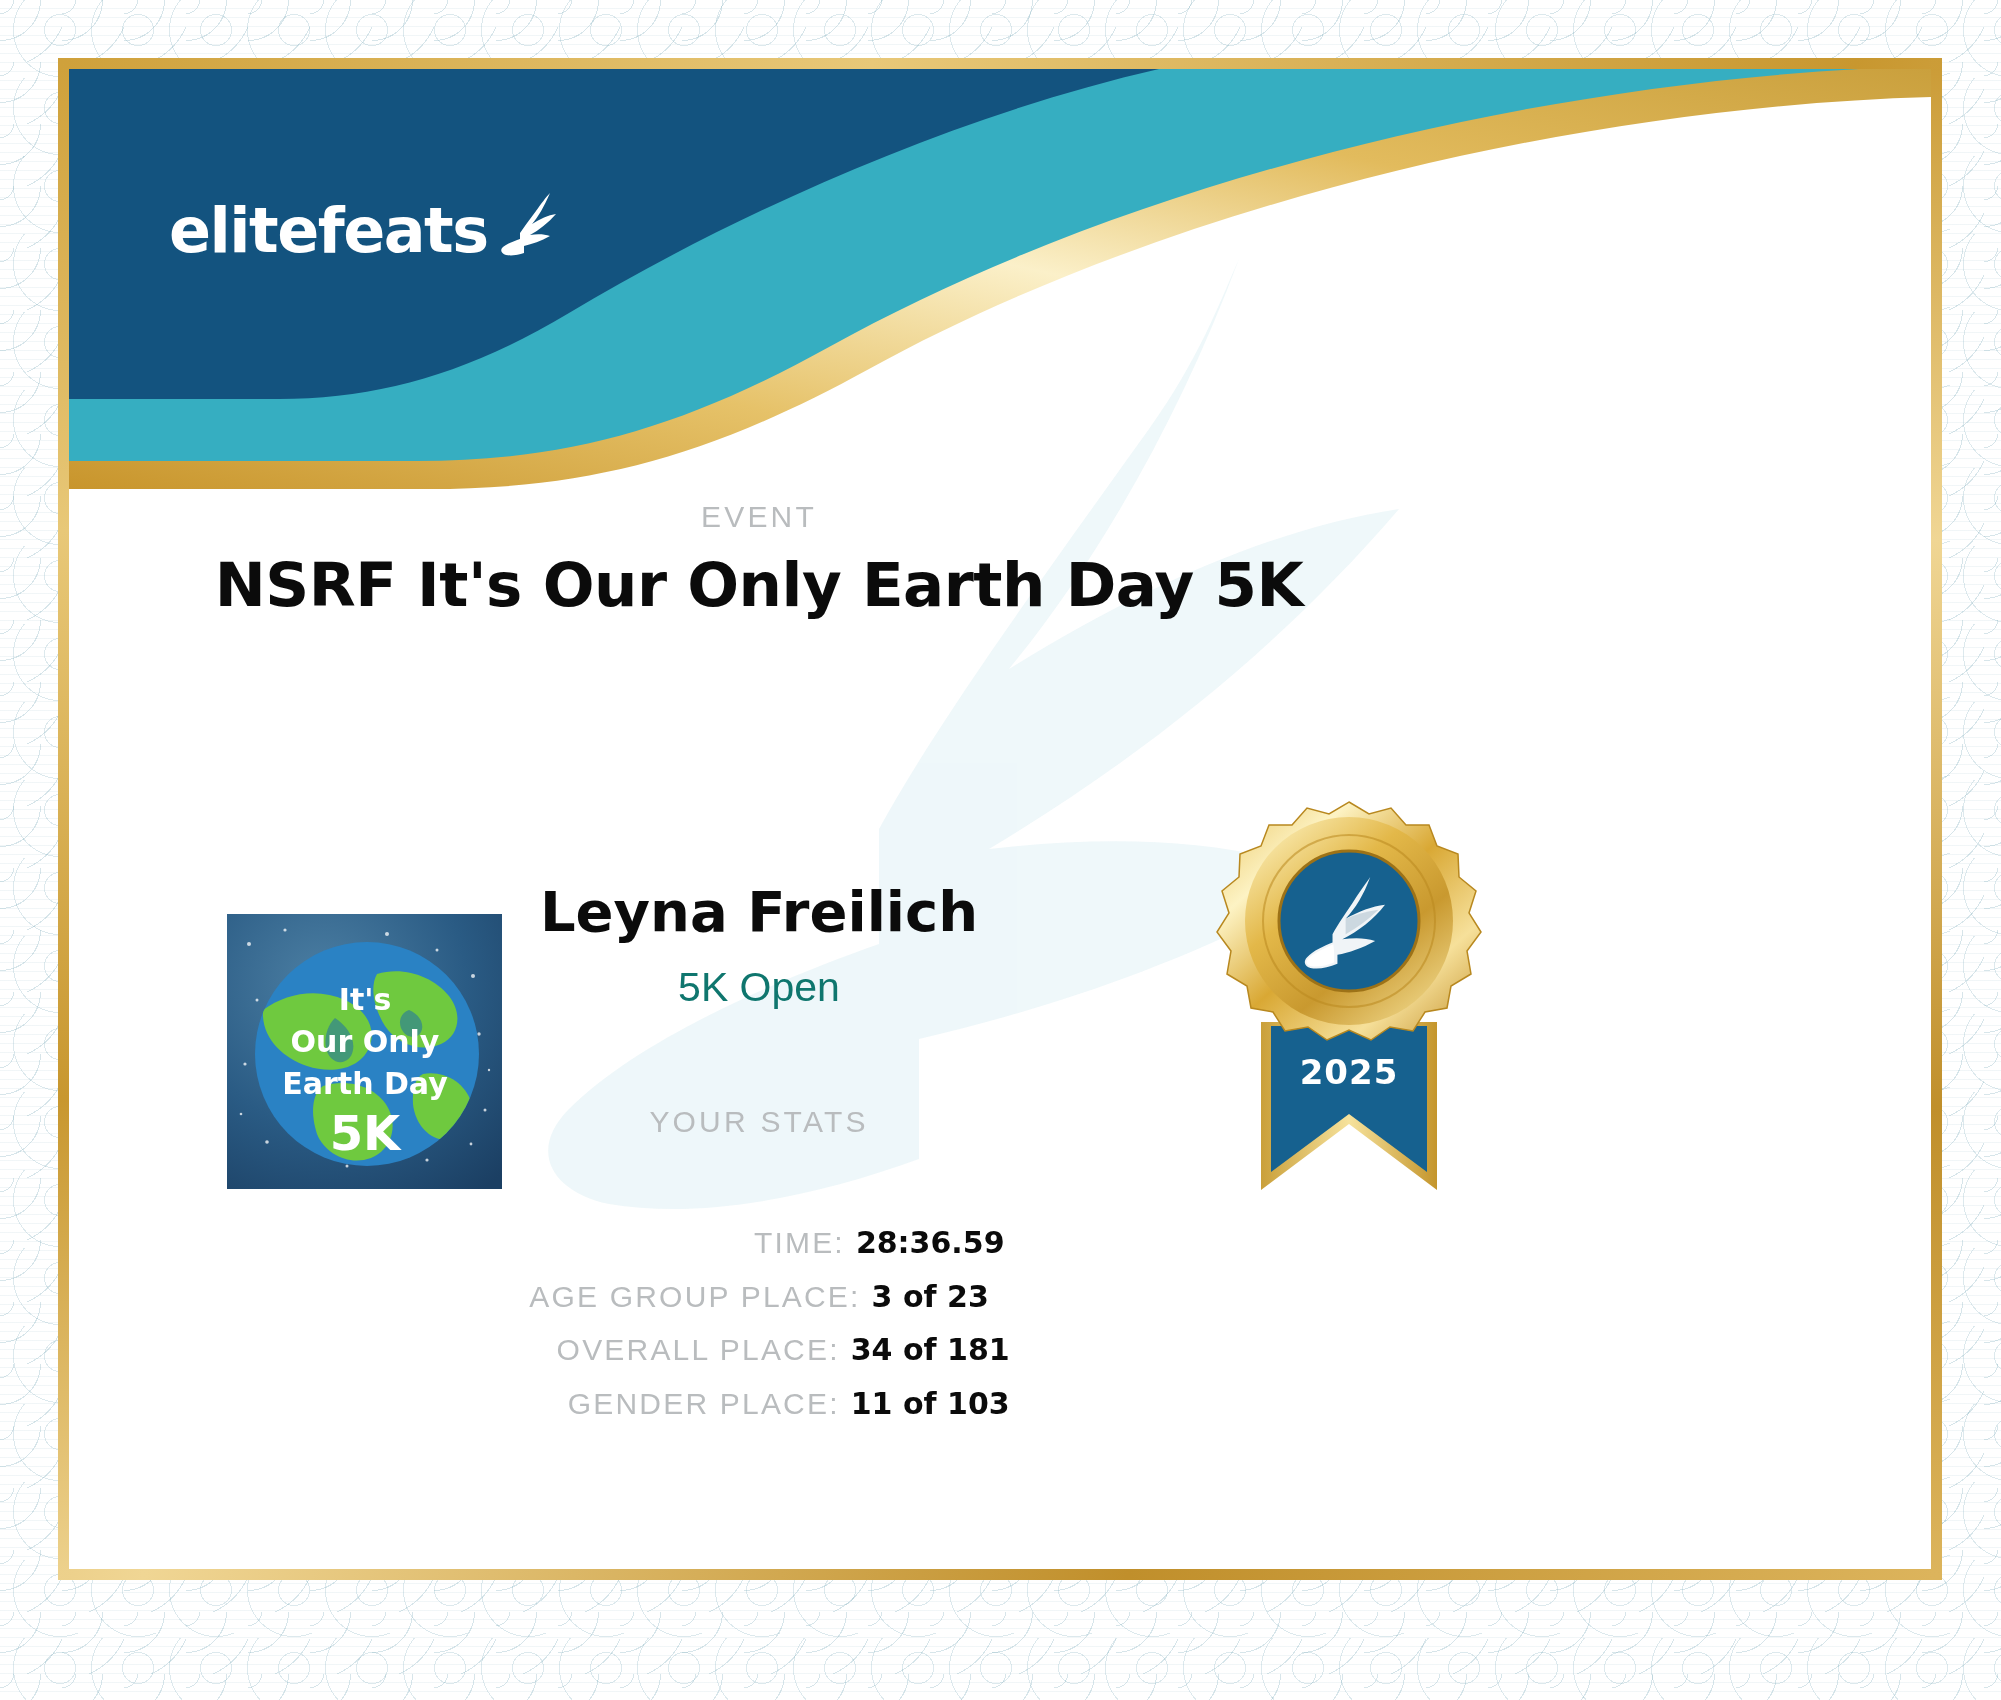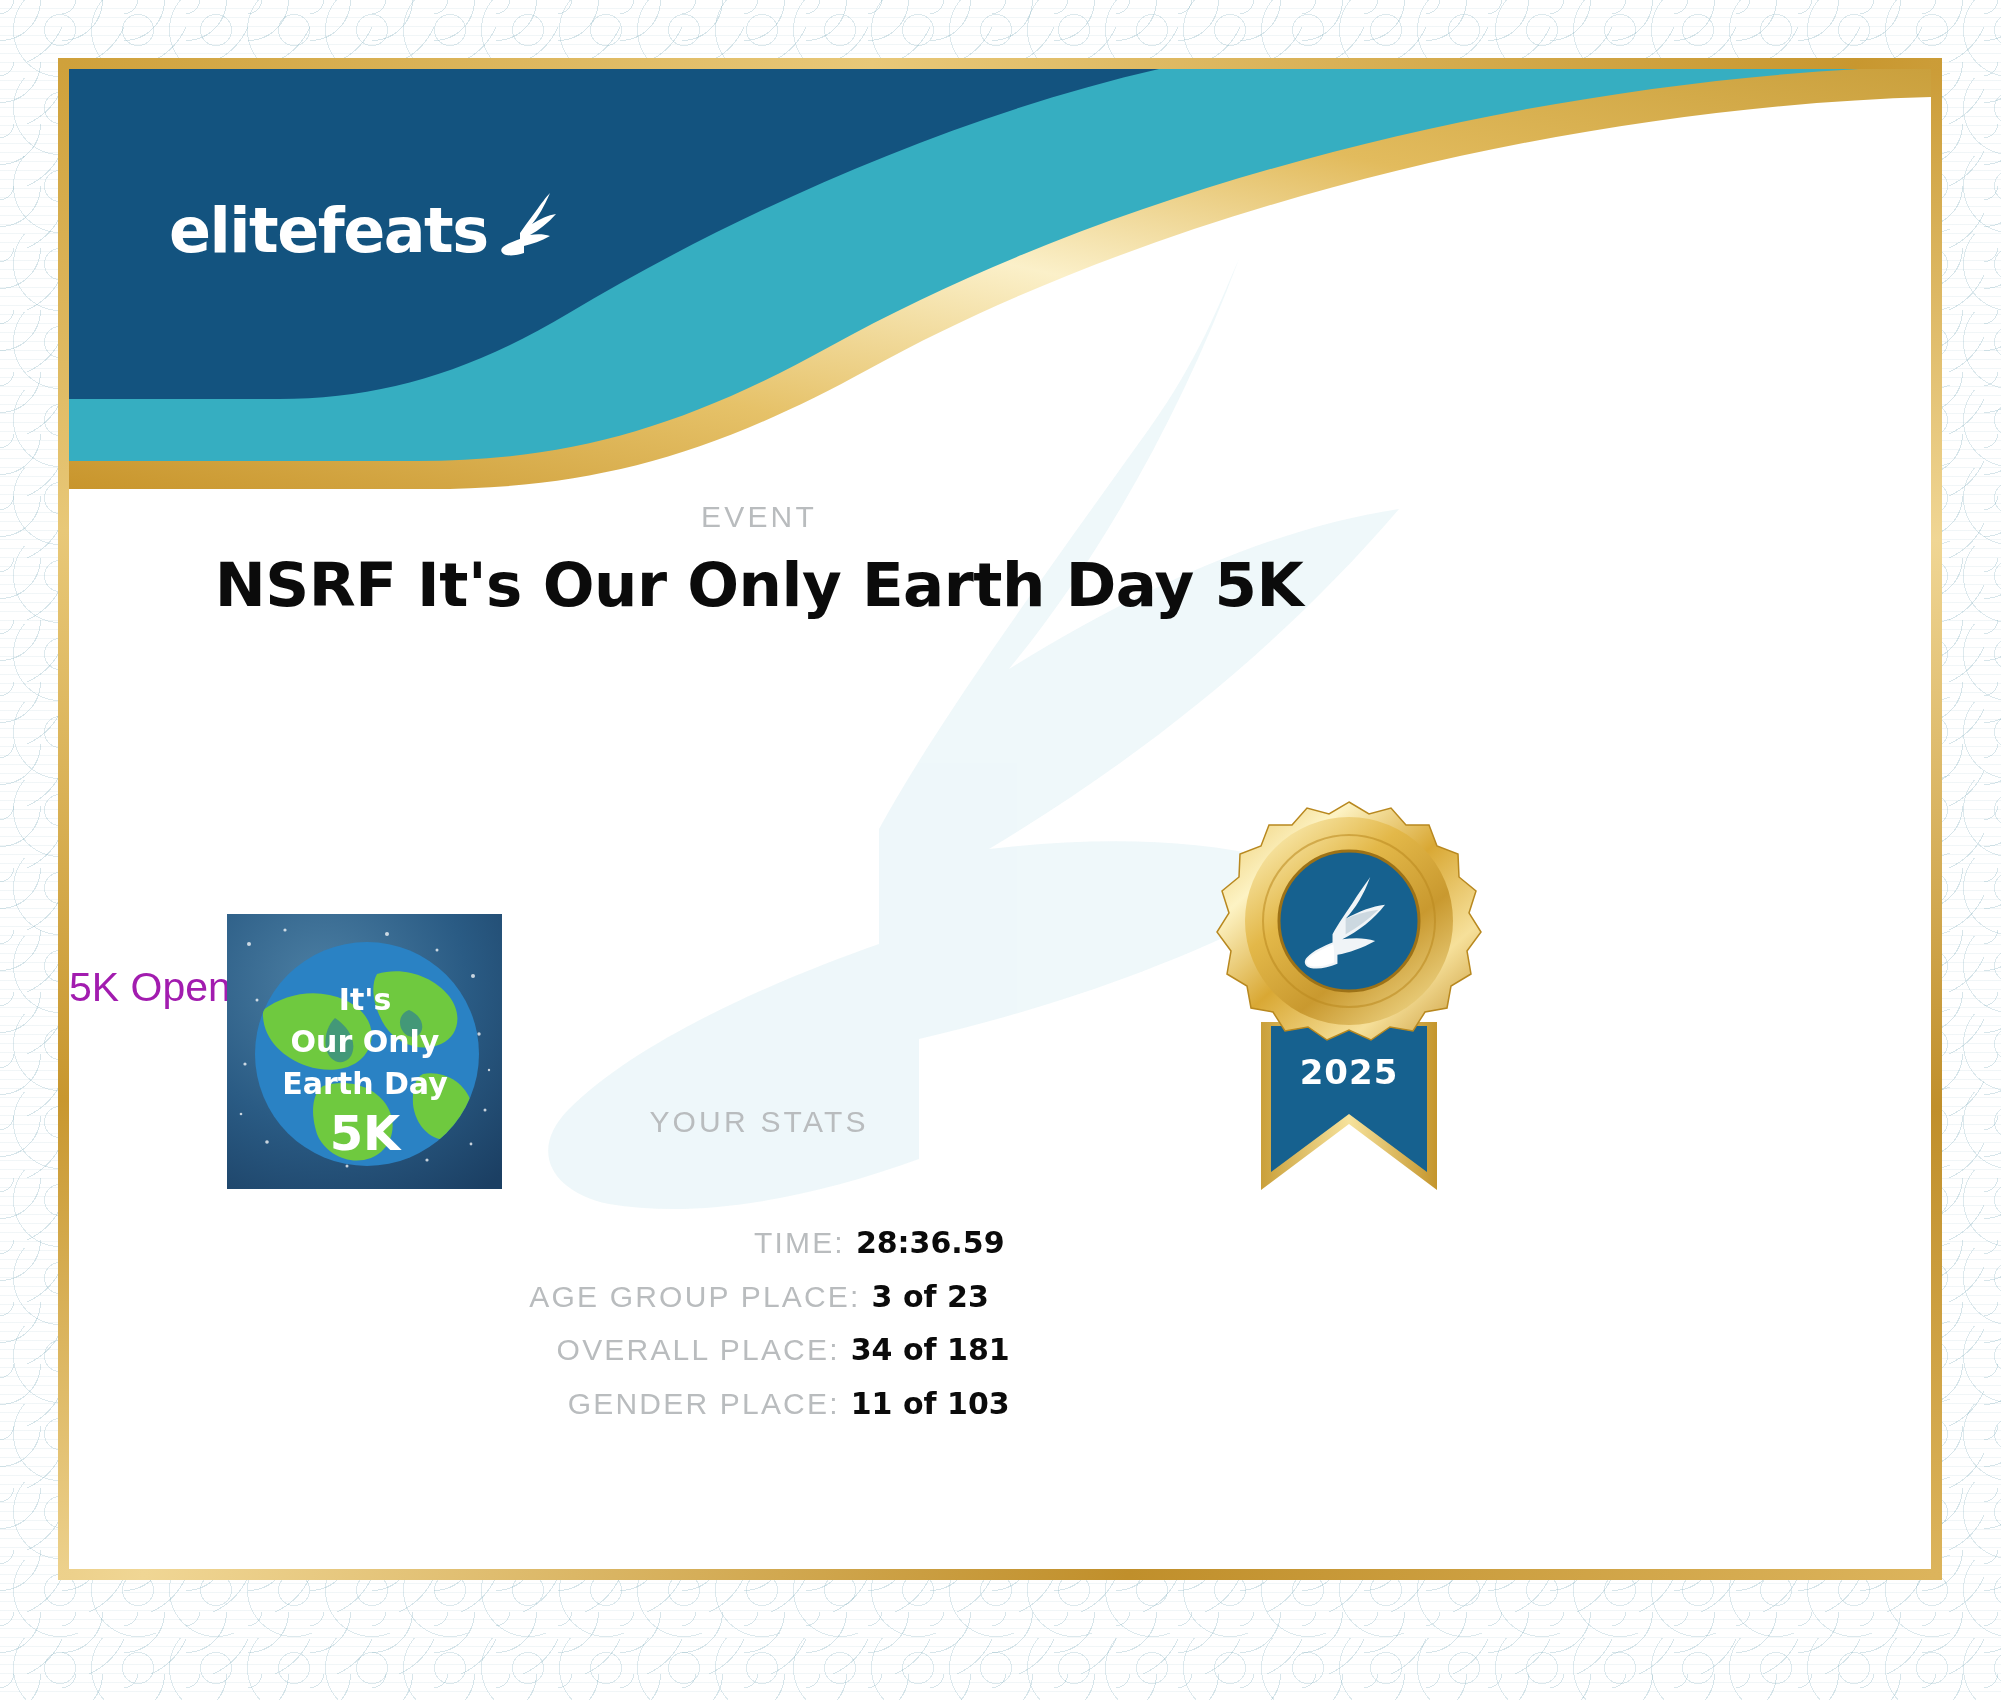--- a/index.html
+++ b/index.html
@@ -128,23 +128,24 @@
     font-weight: 700;
     color: #0b0b0b;
     font-family: "DejaVu Sans", sans-serif;
   }
 
   .division {
     position: absolute;
     left: 0;
     top: 895px;
     width: 1380px;
+    text-align: center;
     font-size: 41px;
     font-weight: 400;
-    color: #a21caf;
+    color: #0f766e;
   }
 
   .stats-label {
     position: absolute;
     left: 0;
     top: 1020px;
     width: 1380px;
     text-align: center;
     font-size: 30px;
   }
@@ -264,20 +265,21 @@
       </svg>
     </div>
 
     <div class="content">
 
       <div class="event-label label-caps">EVENT</div>
 
       <div class="event-title">NSRF It's Our Only Earth Day 5K</div>
 
 
+      <div class="recipient-name">Leyna Freilich</div>
 
       <div class="division">5K Open</div>
 
       <div class="stats-label label-caps">YOUR STATS</div>
 
       <div class="stats-list">
         <div class="stat-row">
           <span class="stat-label" style="width: 331.406px;">TIME:</span>
           <span class="stat-value">28:36.59</span>
         </div>

